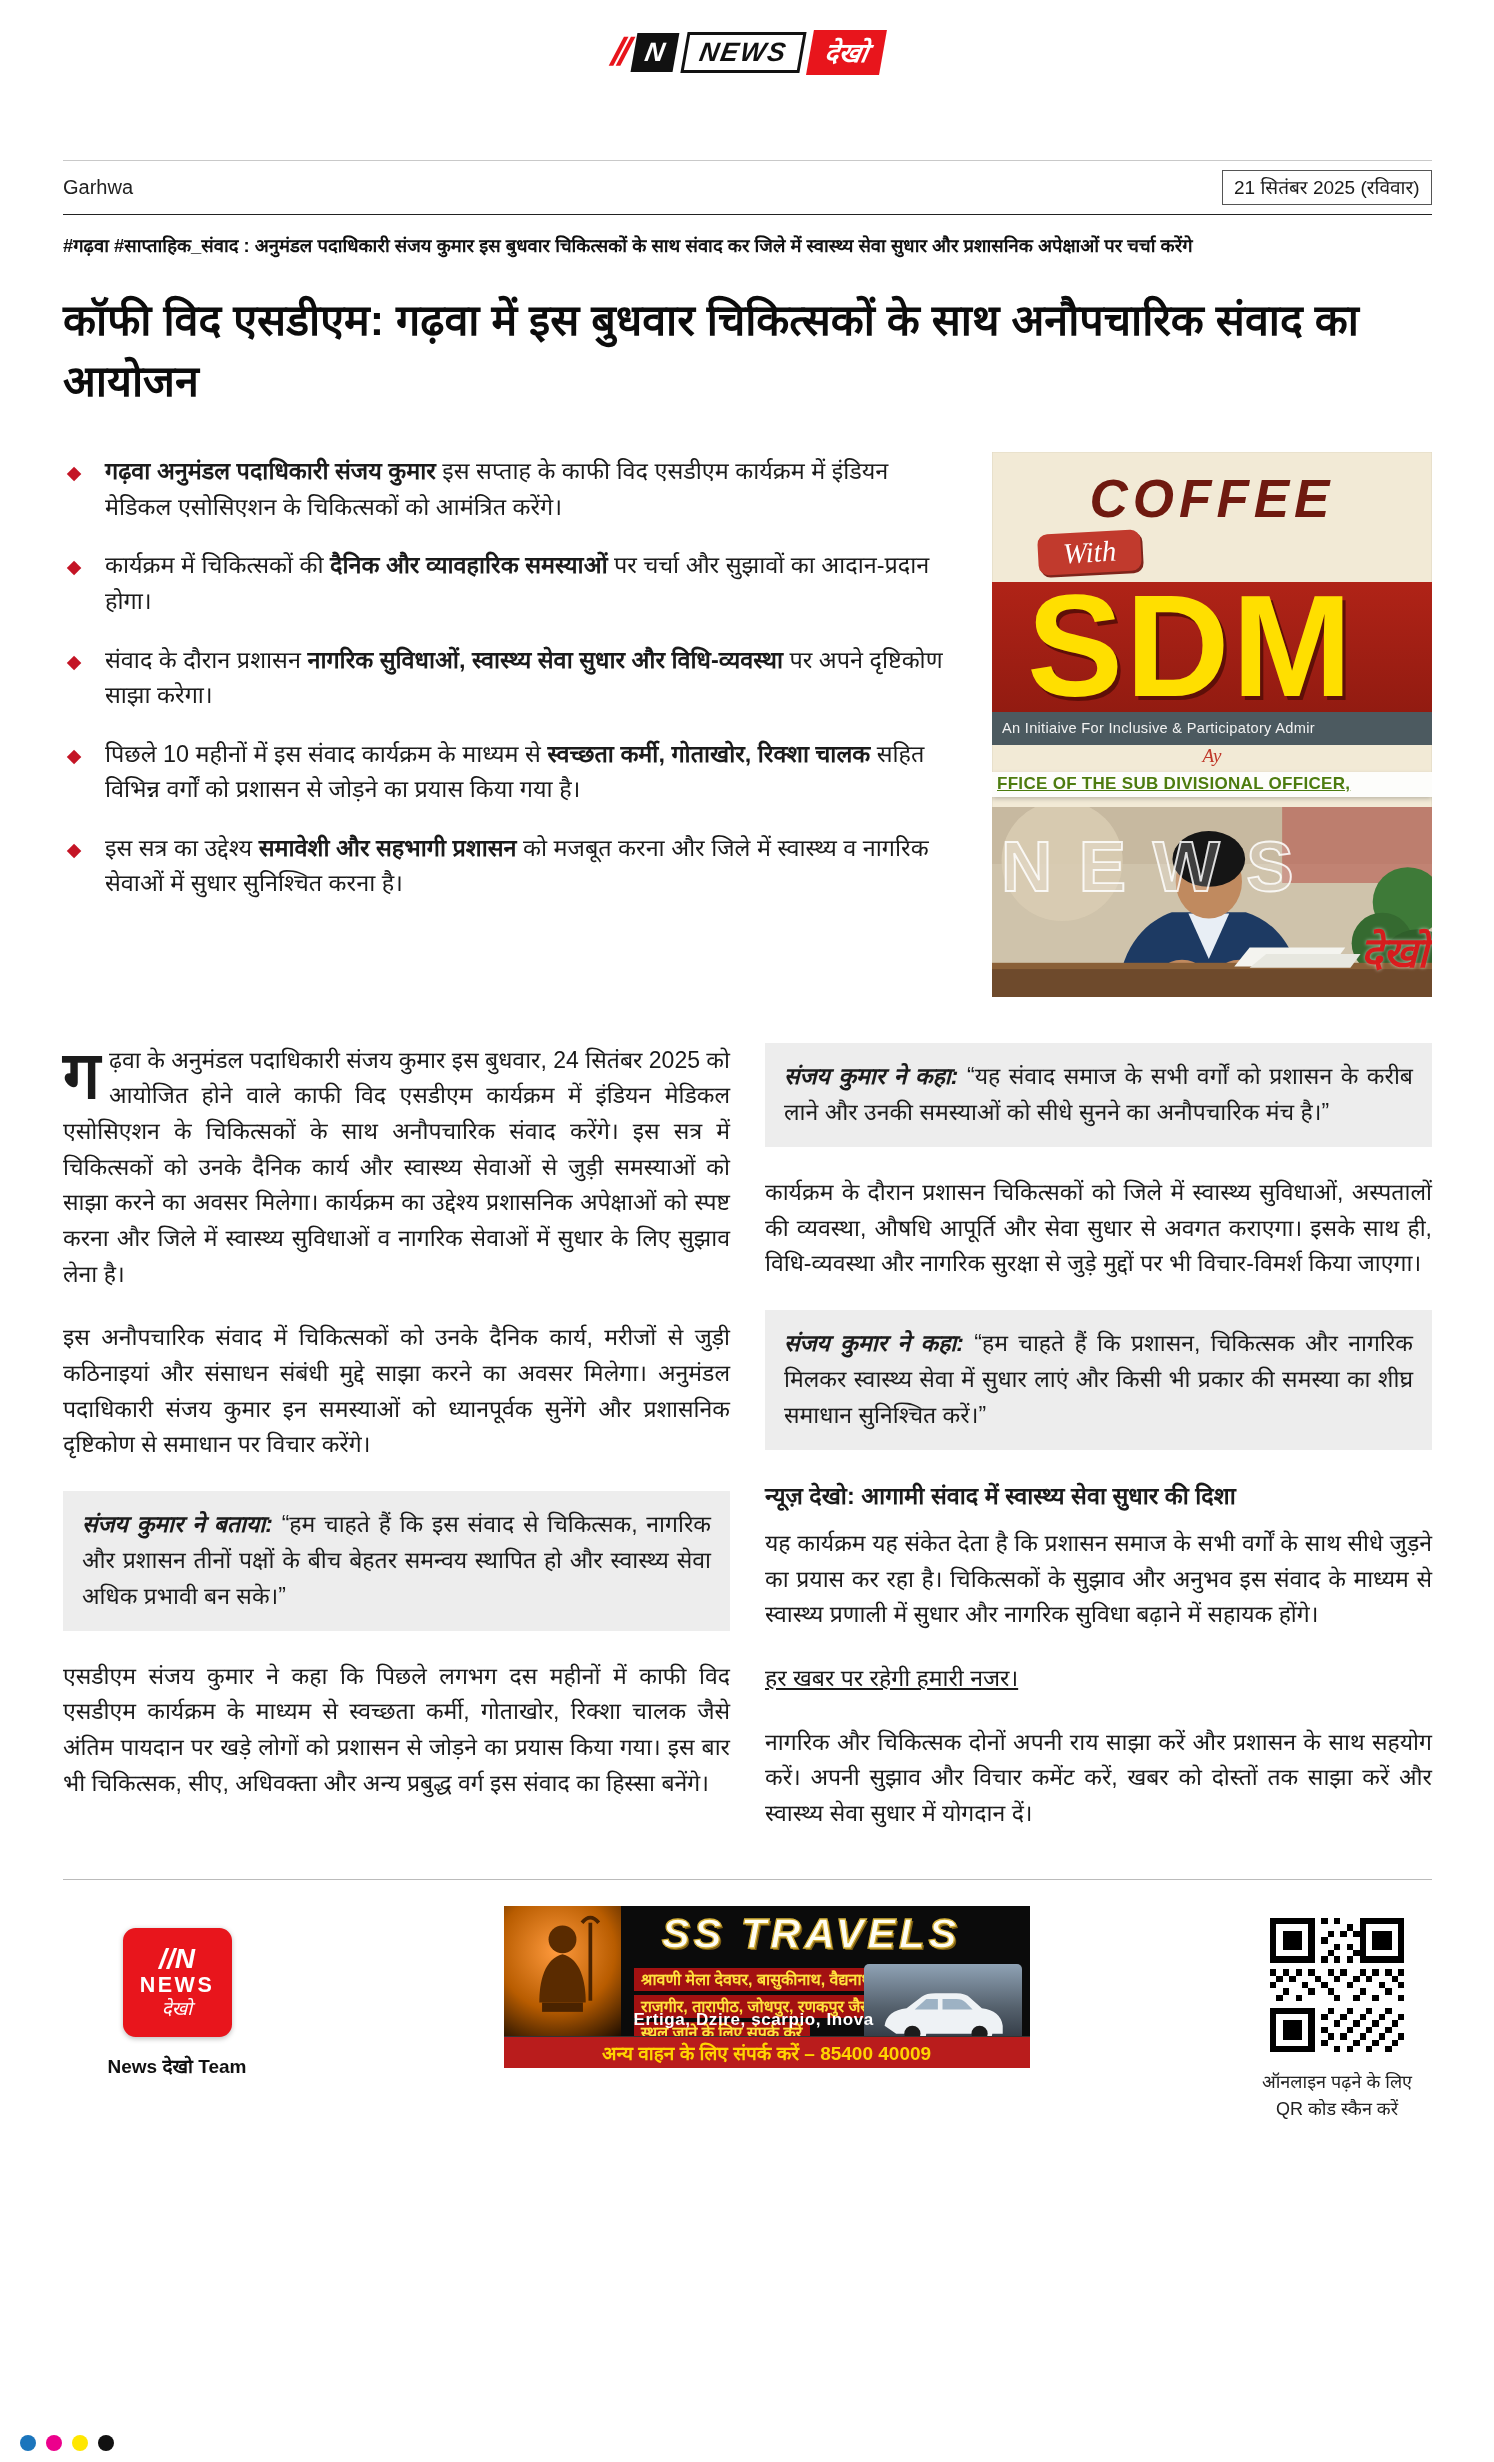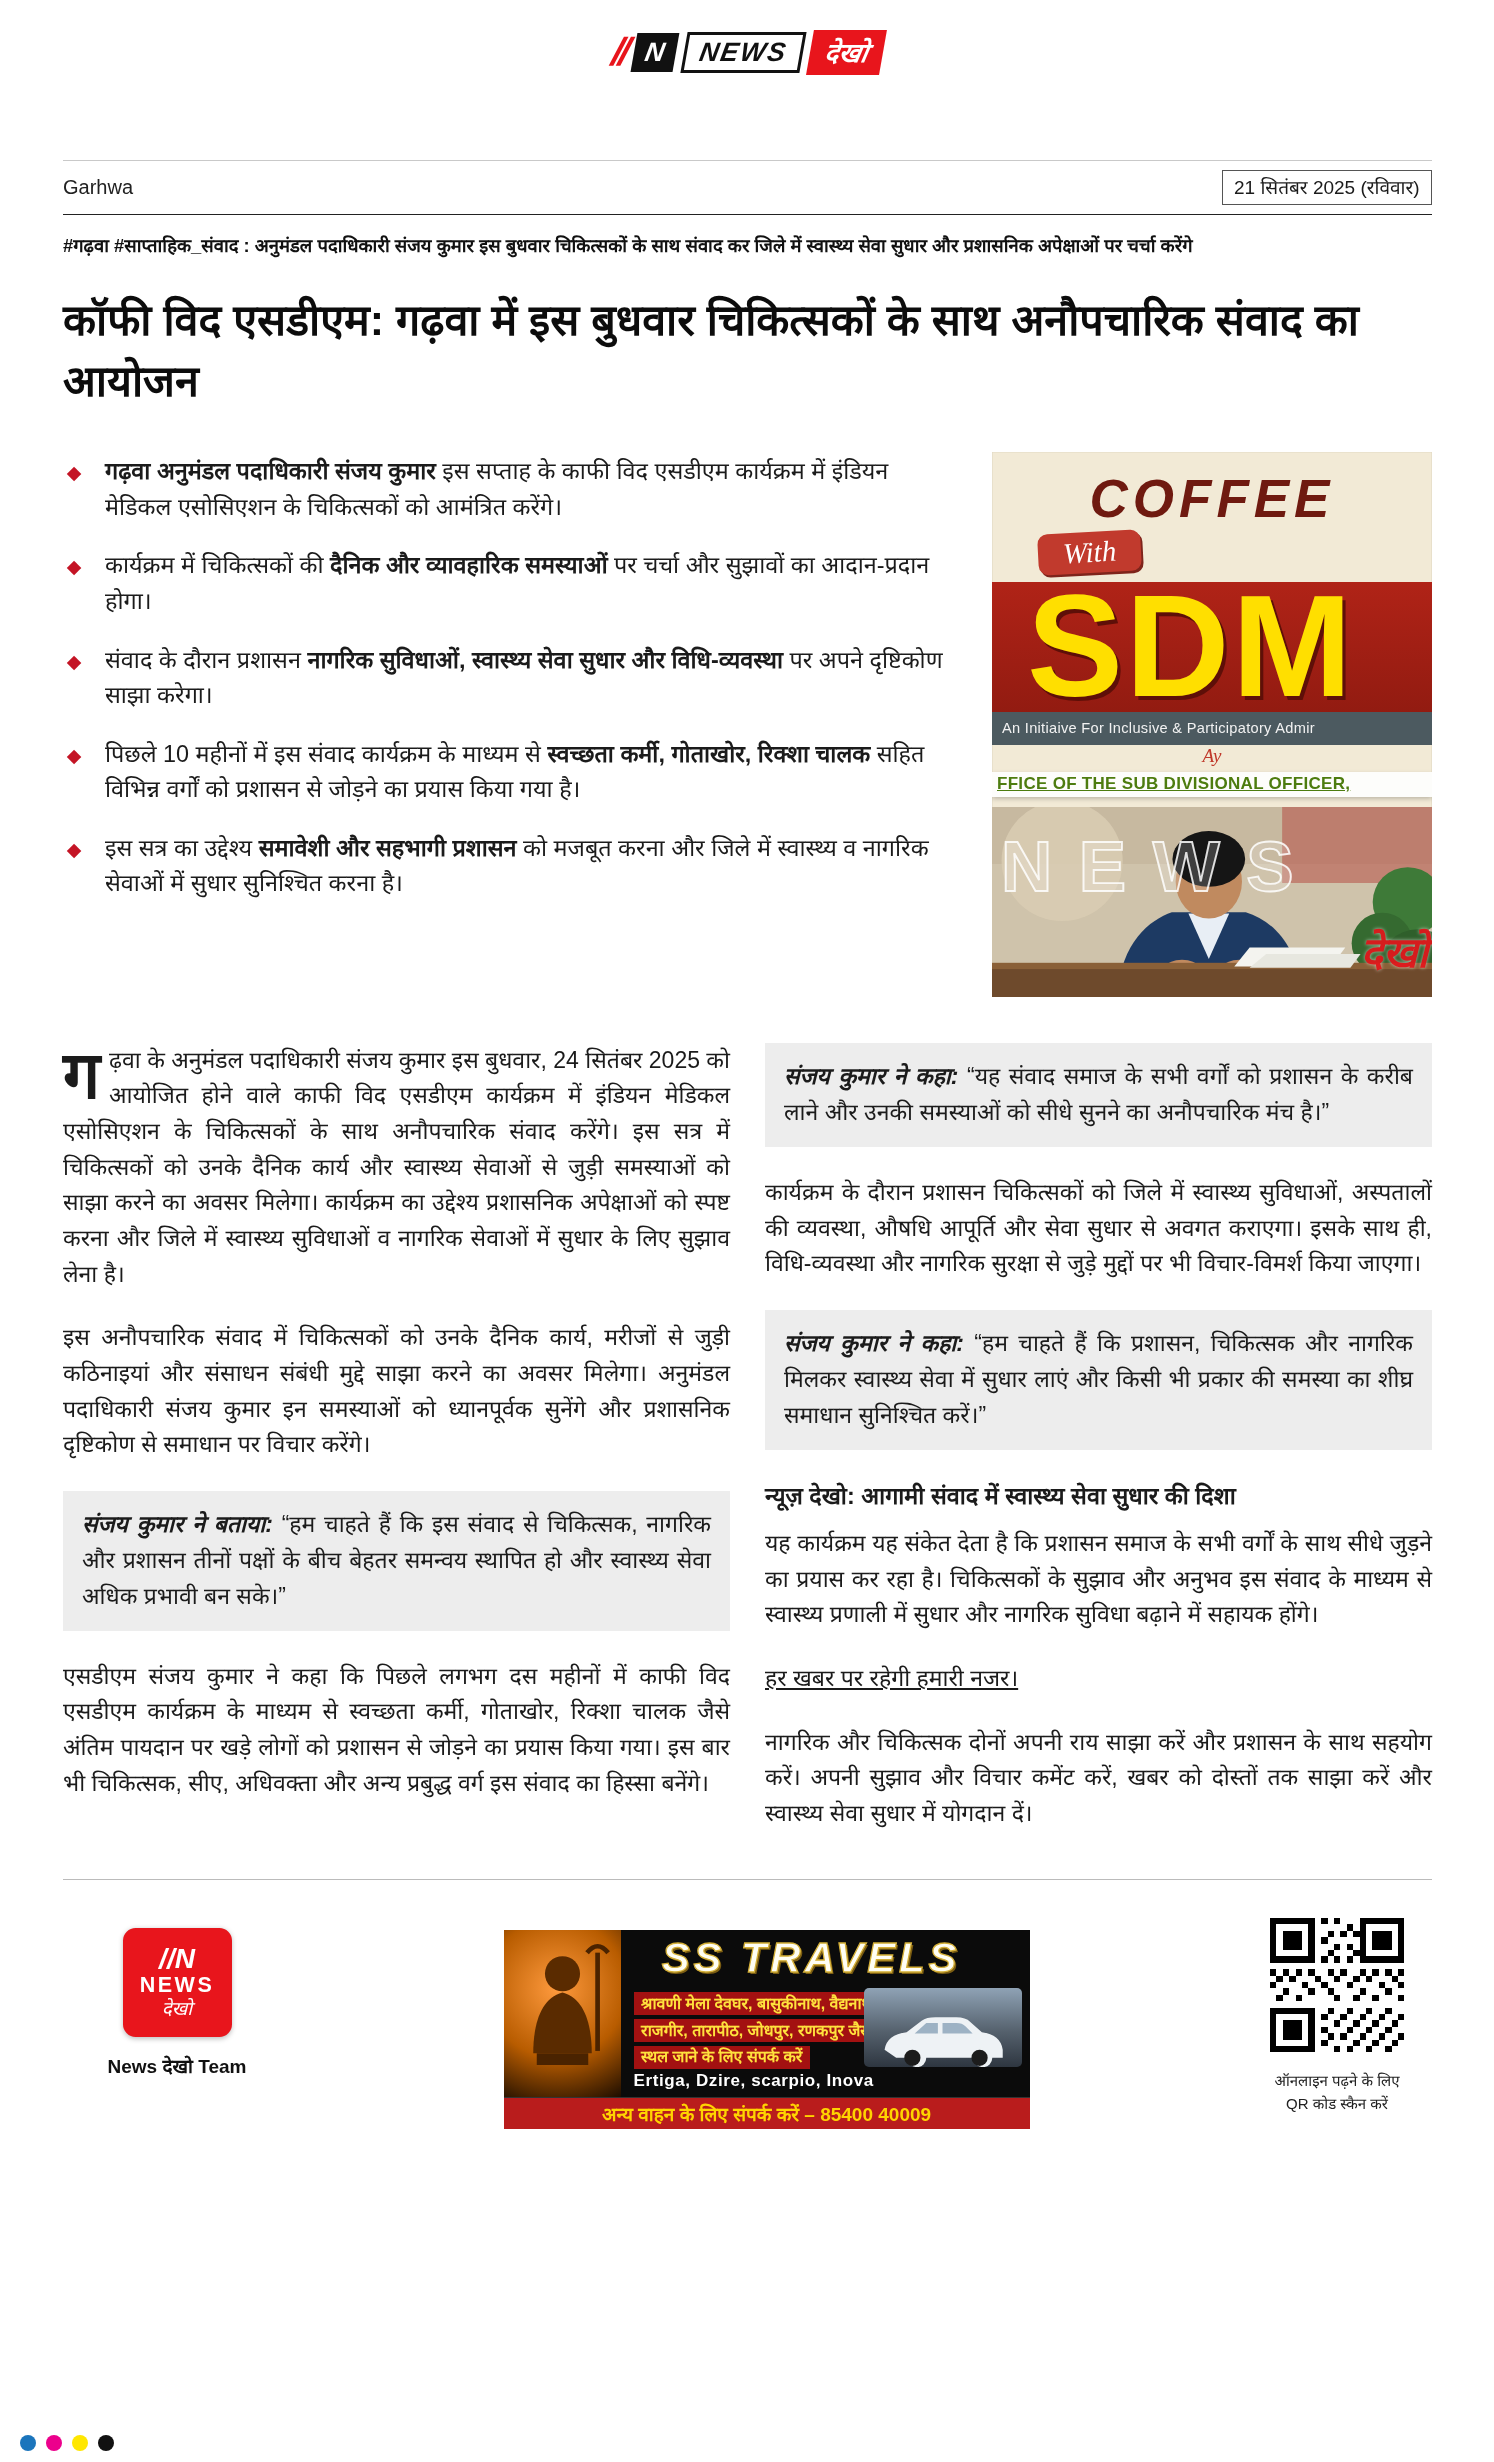--- a/index.html
+++ b/index.html
@@ -56,35 +56,35 @@
   
   .footer-rule { border-top:1.3px solid #bbb; margin:19px 0 26.6px; }
   .footer { display:flex; justify-content:space-between; align-items:flex-start; }
   .f-brand { width:228px; display:flex; flex-direction:column; align-items:center; gap:16.5px; padding-top:21.5px; }
   .f-logo { width:109px; height:109px; background:#e8151c; border-radius:12.7px; color:#fff; display:flex; flex-direction:column; align-items:center; justify-content:center; gap:1.3px; box-shadow:0 1.9px 5px rgba(0,0,0,.25); cursor:pointer; }
   .f-logo-top { font-style:italic; font-weight:900; font-size:28px; line-height:1; }
   .f-logo-news { font-weight:900; font-size:21.5px; letter-spacing:2.5px; line-height:1.1; }
   .f-logo-dekho { font-size:19px; font-style:italic; line-height:1.1; }
   .f-team { font-weight:700; font-size:19px; color:#111; }
 
-  .ad { width:526px; height:199px; background:#0b0b0b; position:relative; overflow:hidden; color:#fff; cursor:pointer;margin-top:24px; }
+  .ad { width:526px; height:162px; background:#0b0b0b; position:relative; overflow:hidden; color:#fff; cursor:pointer; }
   .ad-shiva { position:absolute; left:0; top:0; bottom:32px; width:117px; background:radial-gradient(circle at 45% 35%, #ff9a3d 0%, #b85c00 55%, #1d0d00 100%); }
   .ad-shiva svg { display:block; width:100%; height:100%; }
   .ad-title { position:absolute; top:3.8px; left:108px; right:19px; text-align:center; font-size:42px; font-weight:900; font-style:italic; letter-spacing:3.8px; color:#fffef4; -webkit-text-stroke:1.3px #d4af37; text-shadow:1.9px 1.9px 0 #7a5c12; }
   .ad-lines { position:absolute; left:130px; top:62px; display:flex; flex-direction:column; gap:4.4px; align-items:flex-start; }
   .ad-lines span { background:#a31111; color:#ffe23d; font-weight:700; font-size:16px; padding:1.3px 7.6px; line-height:1.25; }
   .ad-car { position:absolute; right:7.6px; top:58px; width:158px; height:79px; background:linear-gradient(180deg,#8fa2b5 0%, #55616d 55%, #2e3640 100%); border-radius:5px; display:flex; align-items:flex-end; justify-content:center; }
   .ad-car svg { width:139px; height:60px; display:block; }
   .ad-cars { position:absolute; left:130px; bottom:38px; font-size:17px; font-weight:800; color:#ffffff; letter-spacing:0.6px; }
   .ad-contact { position:absolute; left:0; right:0; bottom:0; height:32px; background:#b91c1c; border-top:1.3px solid #333; color:#ffd400; font-weight:800; font-size:19px; display:flex; align-items:center; justify-content:center; }
 
   .f-qr { width:190px; display:flex; flex-direction:column; align-items:center; gap:3.8px; padding-top:5px; }
   .qr { width:147px; height:147px; background:#fff; padding:6.3px; margin-bottom:8.9px; }
   .qr svg { display:block; width:100%; height:100%; }
-  .qr-cap { font-size:15px; color:#222; line-height:1.3; }
+  .qr-cap { font-size:18px; color:#222; line-height:1.3; }
 
   .dots { position:absolute; left:20px; bottom:11.4px; display:flex; gap:10px; }
   .dot { width:16px; height:16px; border-radius:50%; }
   .dot-blue { background:#1b75bc; }
   .dot-magenta { background:#ec008c; }
   .dot-yellow { background:#ffe700; }
   .dot-black { background:#111; }
 </style>
 </head>
 <body>

